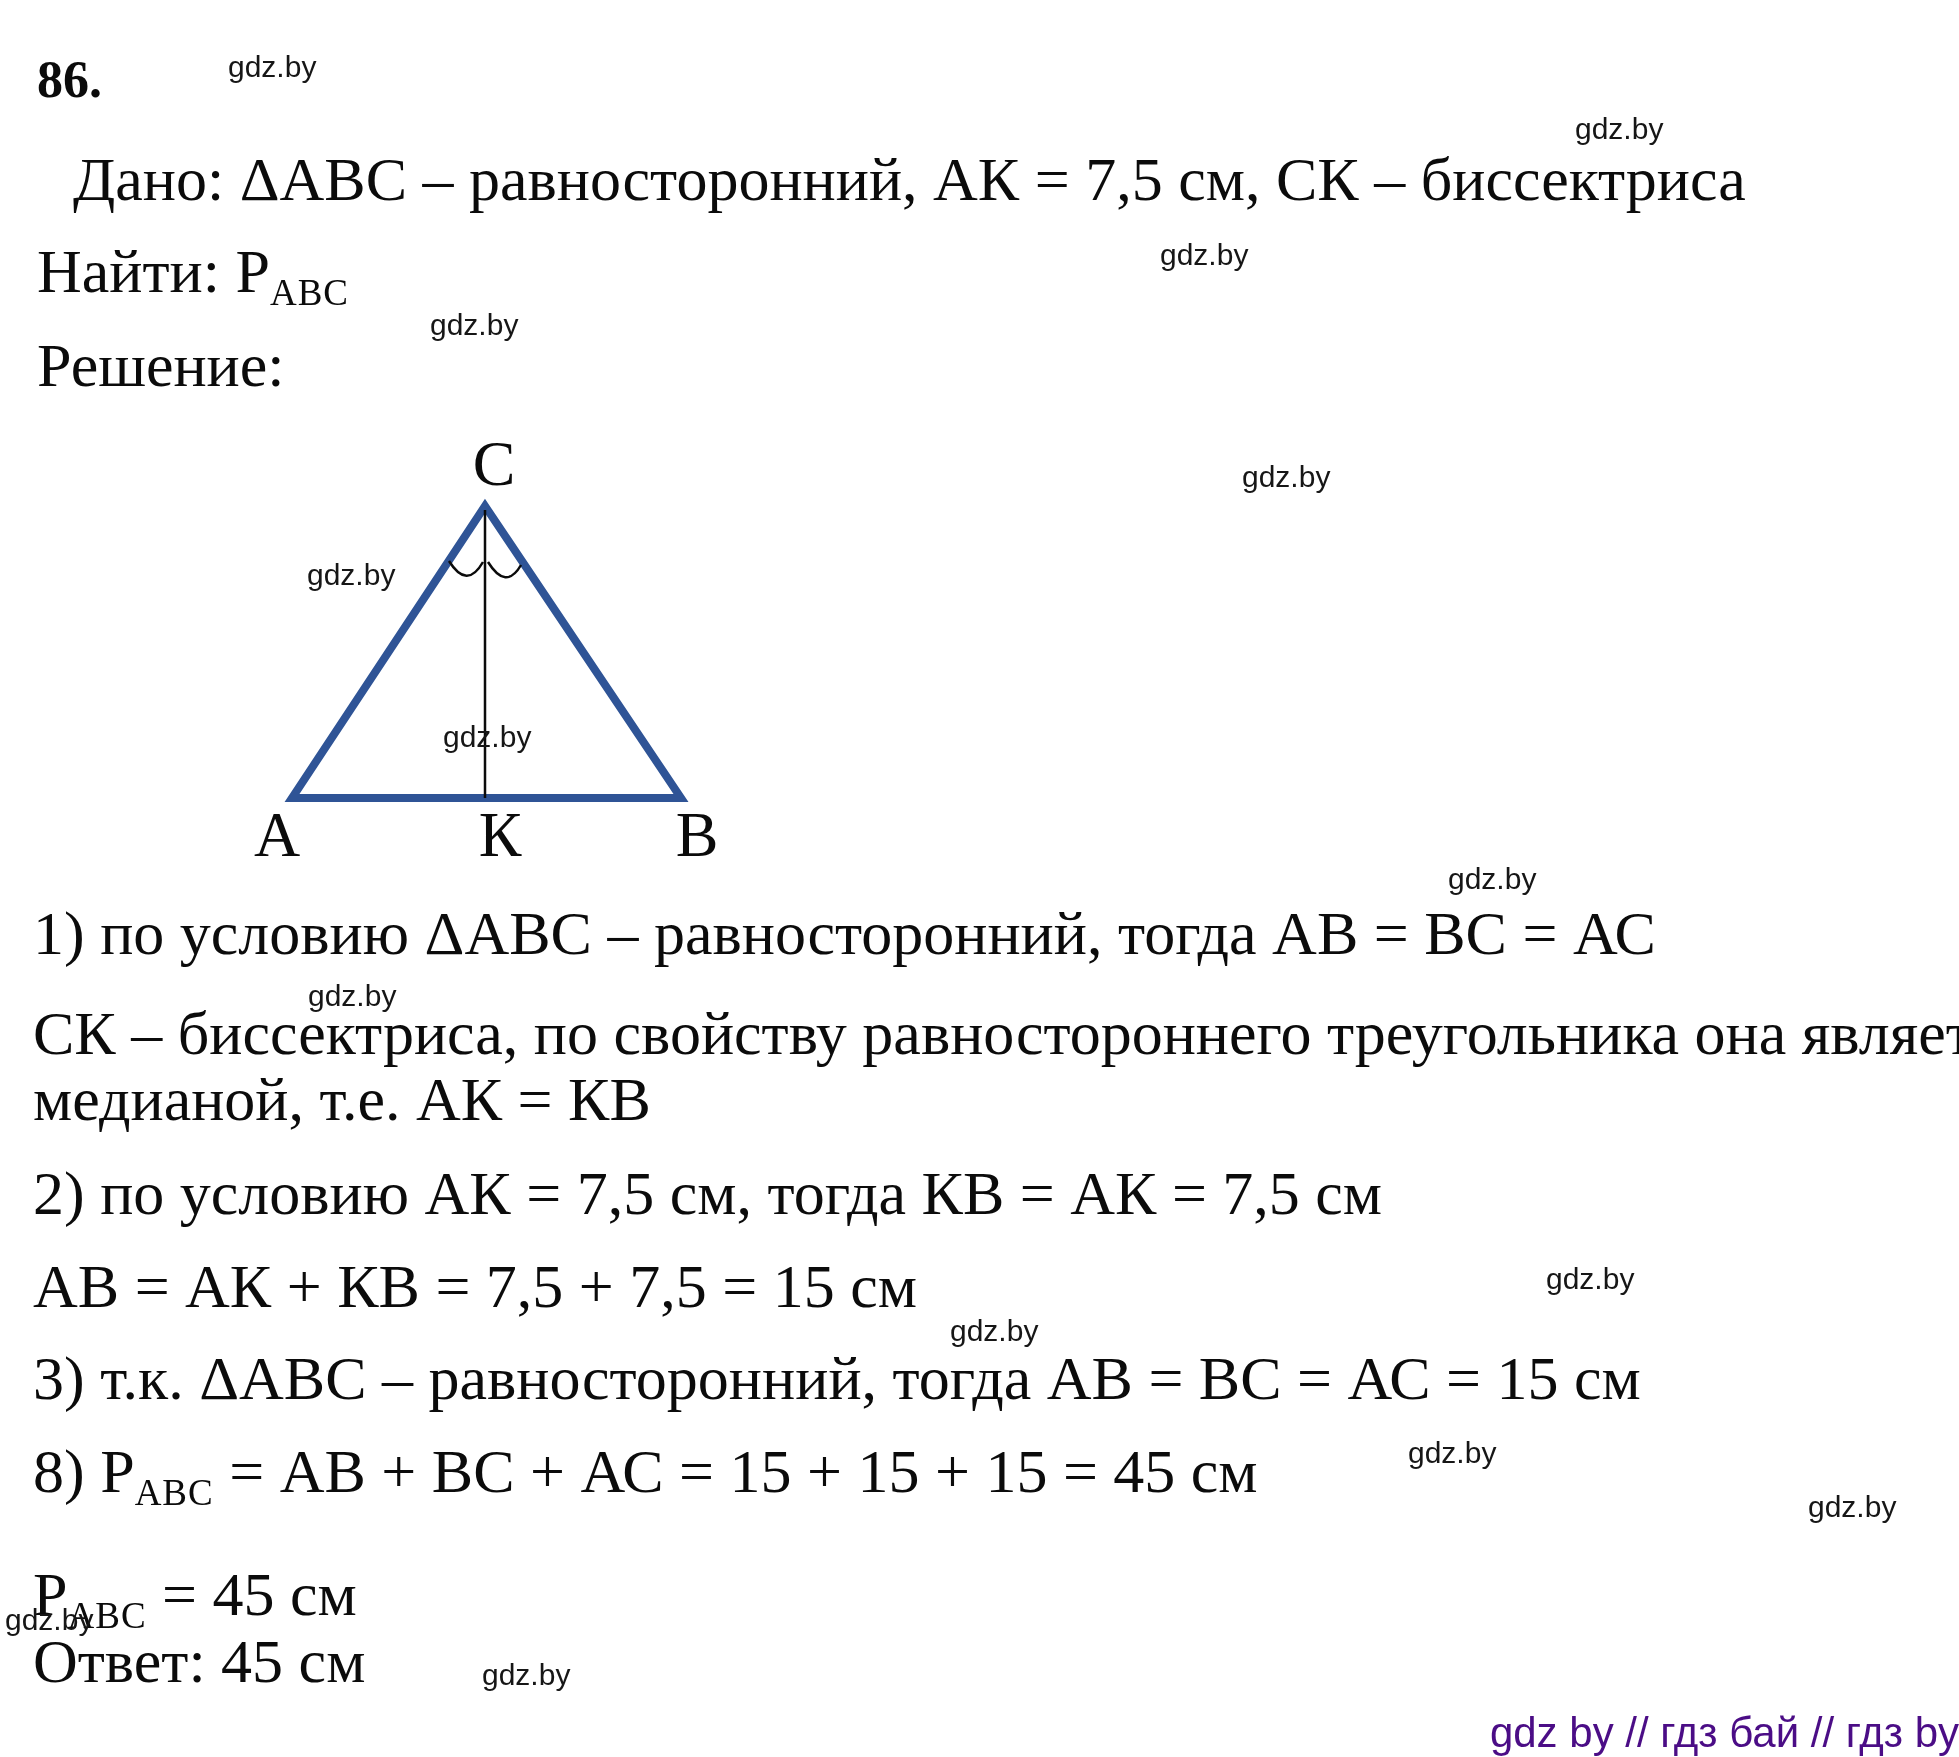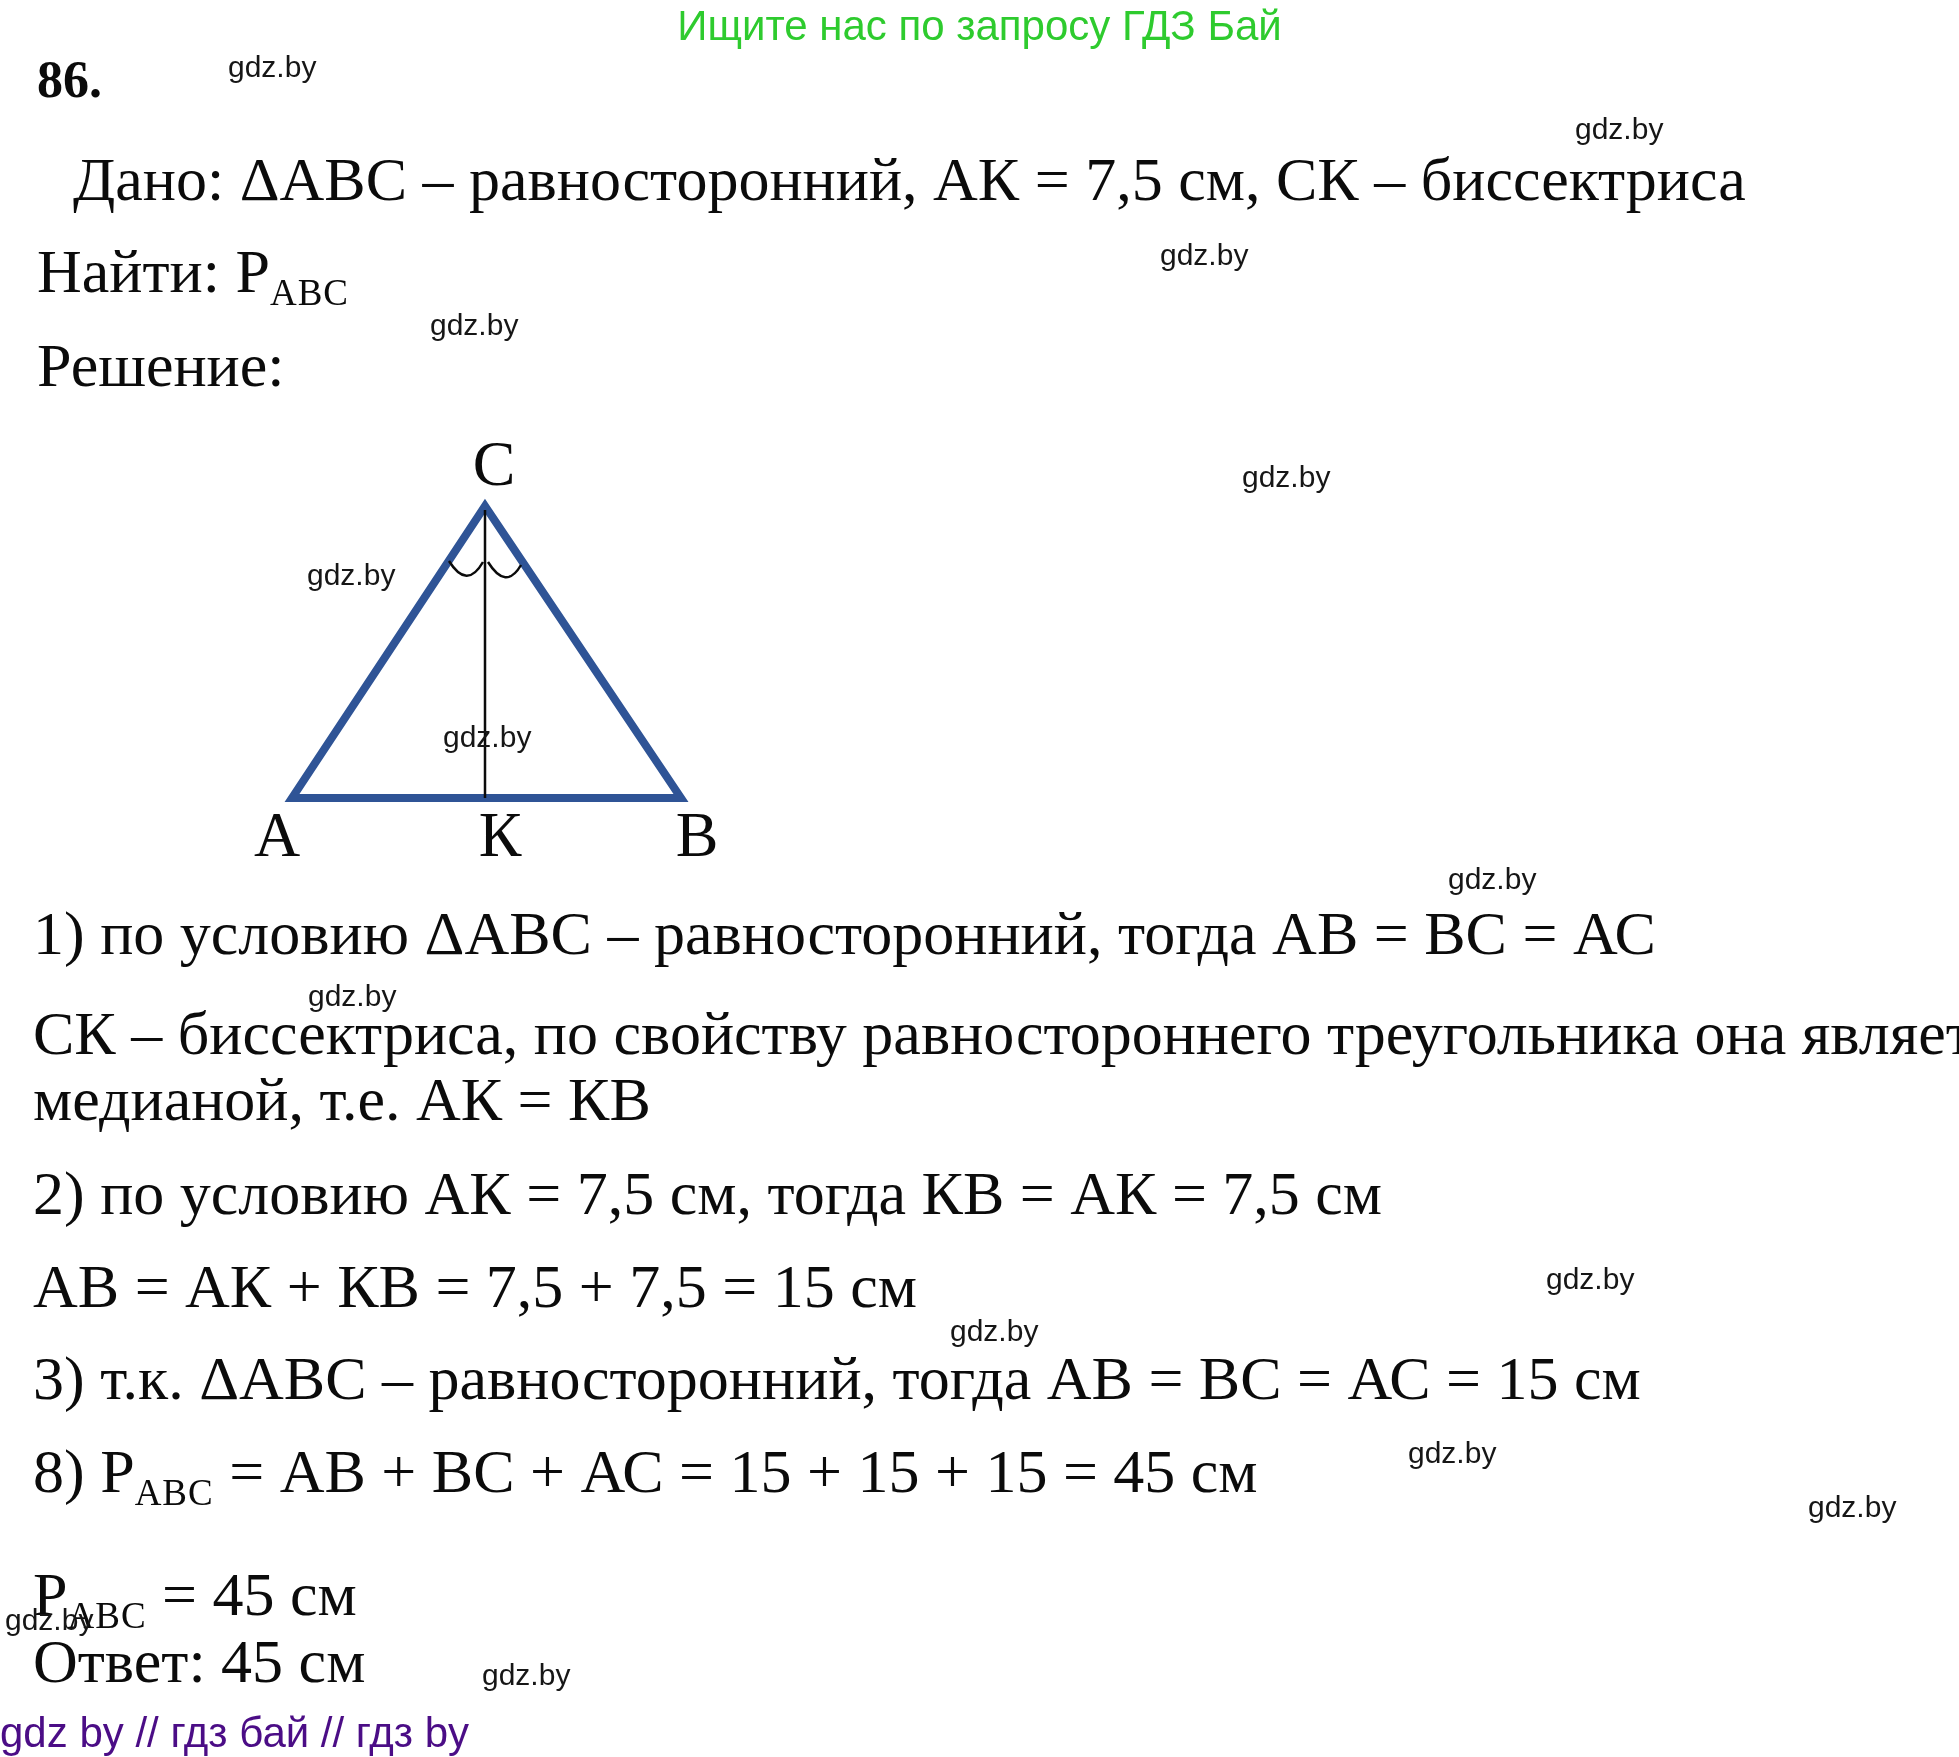--- a/index.html
+++ b/index.html
@@ -53,34 +53,33 @@
     color: var(--wm);
     white-space:nowrap;
   }
   .vertex-label {
     font-size: 64px;
     line-height: 1;
     transform: translateX(-50%);
   }
   #footer-banner {
     left:0; right:0; top:1712px;
-    text-align:left;
+    text-align:right;
     font-family: "Liberation Sans", sans-serif;
     font-size: 42px;
     line-height: 1;
     color: var(--purple);
   }
   svg { display:block; }
 </style>
 </head>
 <body>
 
 <div id="page">
 
-  <div id="header-banner" class="abs">Ищите нас по запросу ГДЗ Бай</div>
 
   <div id="problem-number" class="abs">86.</div>
 
   <div class="abs serifline" style="left:37px; top:148px;margin-left:36px;">Дано: ΔАВС – равносторонний, АК = 7,5 см, СК – биссектриса</div>
 
   <div class="abs serifline" style="left:37px; top:334px;">Решение:</div>
 
   <div class="abs serifline" style="left:37px; top:240px;"><span>Найти: Р</span><span class="sub">АВС</span></div>
 
   <div class="abs" style="left:230px; top:440px; width:530px; height:440px;">

